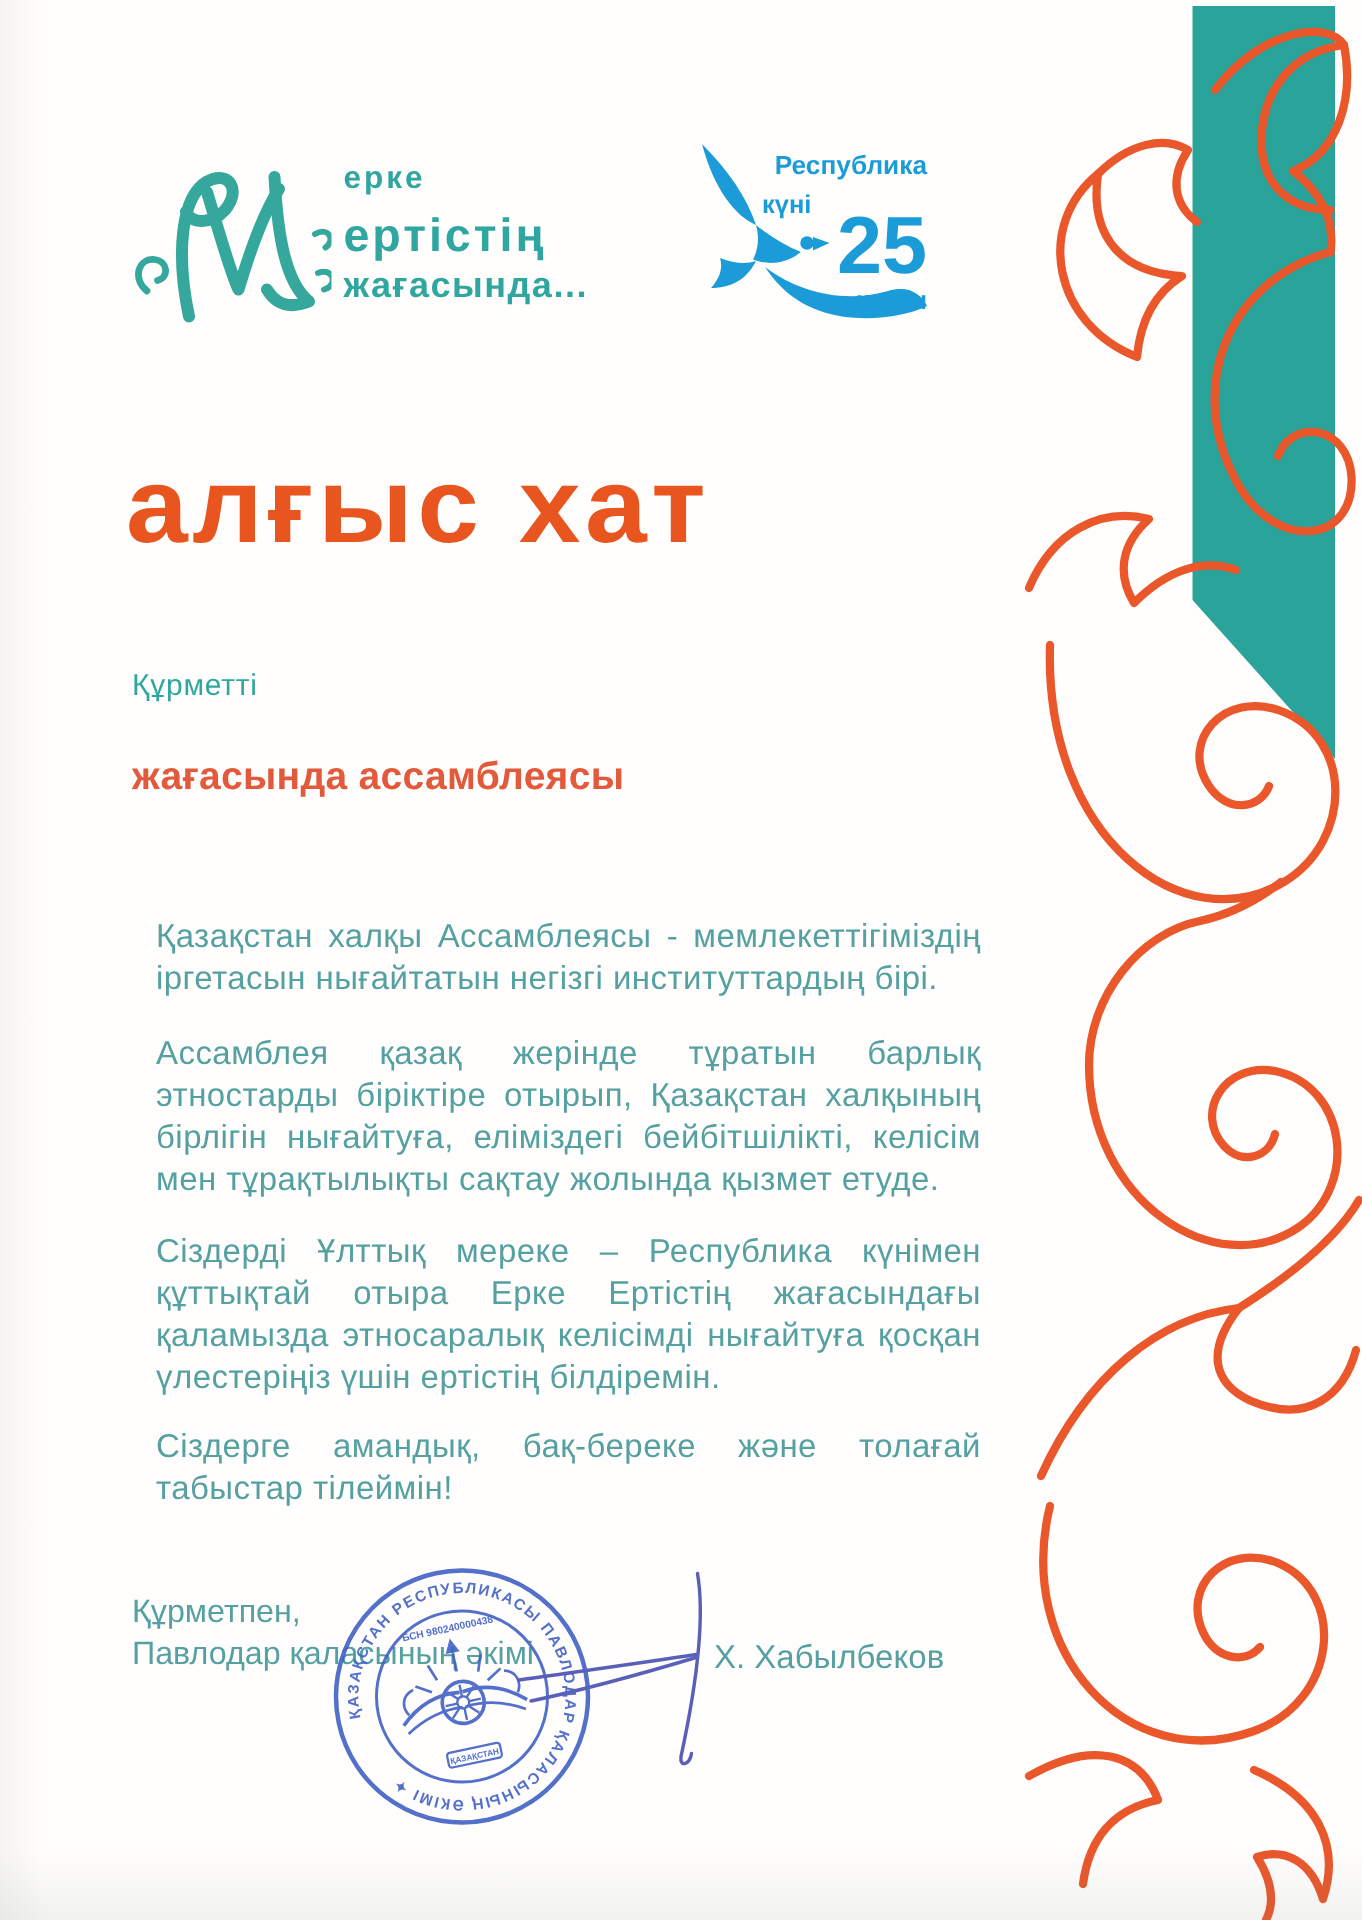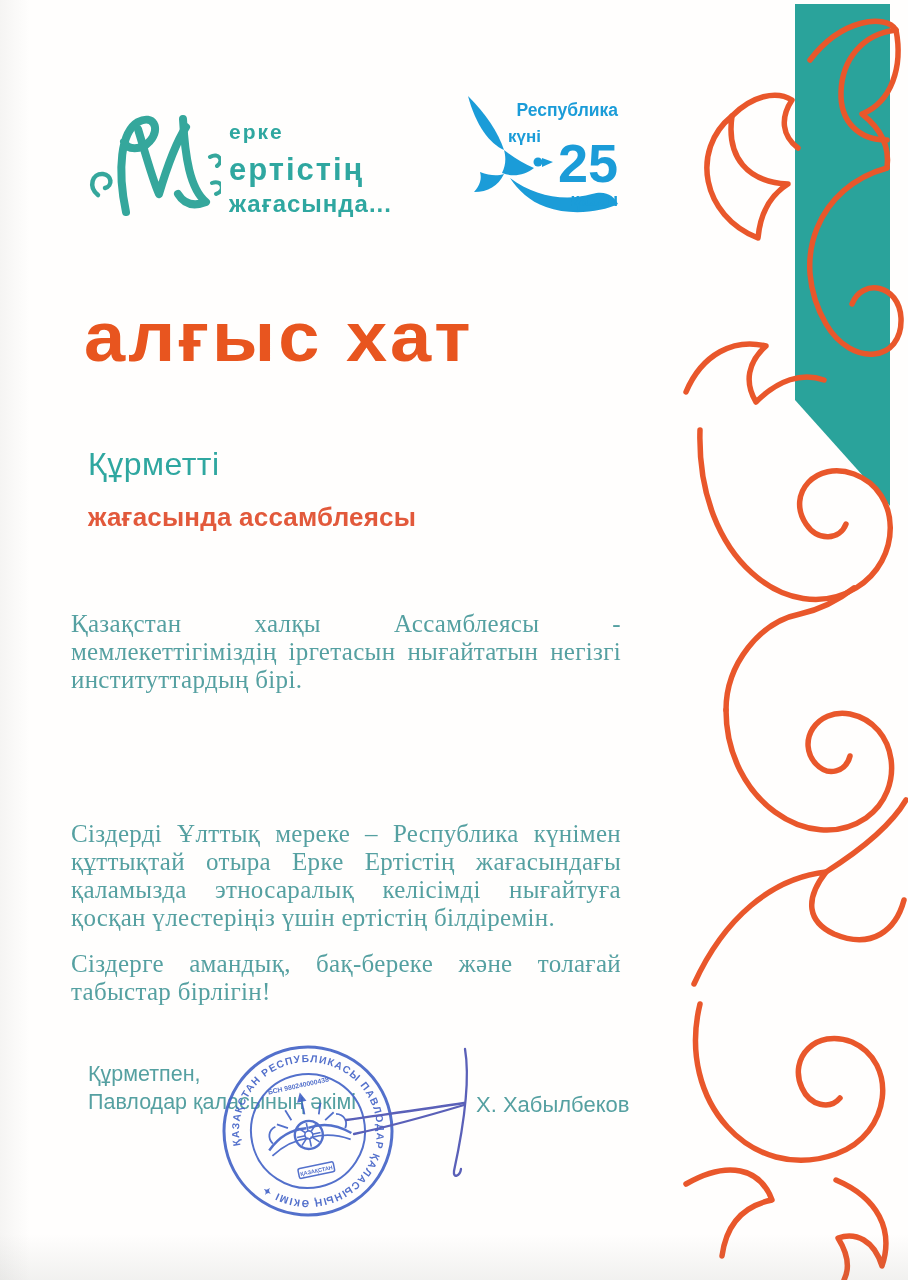--- a/index.html
+++ b/index.html
@@ -13,39 +13,39 @@
     background:linear-gradient(to bottom,rgba(120,125,120,0) 0%,rgba(120,125,120,.10) 100%);
     pointer-events:none;
   }
   .page::before{
     content:"";position:absolute;left:0;top:0;bottom:0;width:30px;
     background:linear-gradient(to right,rgba(130,130,128,.08),rgba(130,130,128,0));
     pointer-events:none;
   }
 
   
-  .brand{position:absolute;left:86px;top:96px;width:345px;height:132px;display:flex;align-items:center;}
+  .brand{position:absolute;left:86px;top:96px;width:345px;height:132px;display:flex;}
   .brand-text{margin-left:8px;color:var(--teal);line-height:1;}
   .brand-l1{font-size:21px;font-weight:700;letter-spacing:2px;margin-top:12px;}
   .brand-l2{font-size:31px;font-weight:700;letter-spacing:2px;margin-top:12px;}
   .brand-l3{font-size:24px;font-weight:700;letter-spacing:1px;margin-top:7px;}
 
   .holiday{position:absolute;left:452px;top:90px;width:168px;height:140px;}
 
   
   .title{
     position:absolute;left:84px;top:296px;width:560px;
     font-size:74px;font-weight:700;letter-spacing:3px;color:var(--title);
     transform:scaleY(.96);transform-origin:top left;white-space:nowrap;
   }
-  .salutation{position:absolute;left:88px;top:446px;font-size:32px;color:var(--teal);letter-spacing:.5px;}
+  .salutation{position:absolute;left:88px;top:446px;font-size:20px;color:var(--teal);letter-spacing:.5px;}
   .recipient{position:absolute;left:88px;top:500px;width:552px;color:var(--heading);
     font-size:26px;font-weight:700;line-height:34px;letter-spacing:.2px;}
-  .para{position:absolute;left:71px;width:550px;color:var(--bodytext);
-    font-size:25px;line-height:28px;letter-spacing:.3px;text-align:justify;font-family:Liberation Serif, serif;}
+  .para{position:absolute;left:104px;width:550px;color:var(--bodytext);
+    font-size:22px;line-height:28px;letter-spacing:.3px;text-align:justify;}
   .p1{top:610px;} .p2{top:688px;} .p3{top:820px;} .p4{top:950px;}
 
   .closing{position:absolute;left:88px;top:1060px;color:var(--bodytext);font-size:21.5px;line-height:28px;z-index:1;}
   .signer{position:absolute;left:476px;top:1092px;color:var(--bodytext);font-size:22px;z-index:1;}
 
   .stamp{position:absolute;left:219px;top:1042px;z-index:2;}
   .signature{position:absolute;left:340px;top:1022px;z-index:3;pointer-events:none;}
 
   .ornament{position:absolute;left:640px;top:0;z-index:0;}
 </style>
@@ -111,22 +111,23 @@
 
   <div class="title">алғыс хат</div>
 
   <div class="salutation">Құрметті</div>
 
   <div class="recipient">
     <div>жағасында ассамблеясы</div>
   </div>
 
   <div class="para p1">Қазақстан халқы Ассамблеясы - мемлекеттігіміздің іргетасын нығайтатын негізгі институттардың бірі.</div>
+  <div class="para p2">Ассамблея қазақ жерінде тұратын барлық этностарды біріктіре отырып, Қазақстан халқының бірлігін нығайтуға, еліміздегі бейбітшілікті, келісім мен тұрақтылықты сақтау жолында қызмет етуде.</div>
   <div class="para p3">Сіздерді Ұлттық мереке – Республика күнімен құттықтай отыра Ерке Ертістің жағасындағы қаламызда этносаралық келісімді нығайтуға қосқан үлестеріңіз үшін ертістің білдіремін.</div>
-  <div class="para p4">Сіздерге амандық, бақ-береке және толағай табыстар бірлігін!</div>
+  <div class="para p4">Сіздерге амандық, бақ-береке және толағай табыстар тілеймін!</div>
 
   <div class="closing">
     <div>Құрметпен,</div>
     <div>Павлодар қаласының әкімі</div>
   </div>
   <div class="signer">Х. Хабылбеков</div>
 
   <svg class="stamp" width="178" height="178" viewBox="0 0 178 178" opacity="0.9">
     <g transform="rotate(-12 89 89)" stroke="#4161c6" fill="none">
       <circle cx="89" cy="89" r="84" stroke-width="3"></circle>

